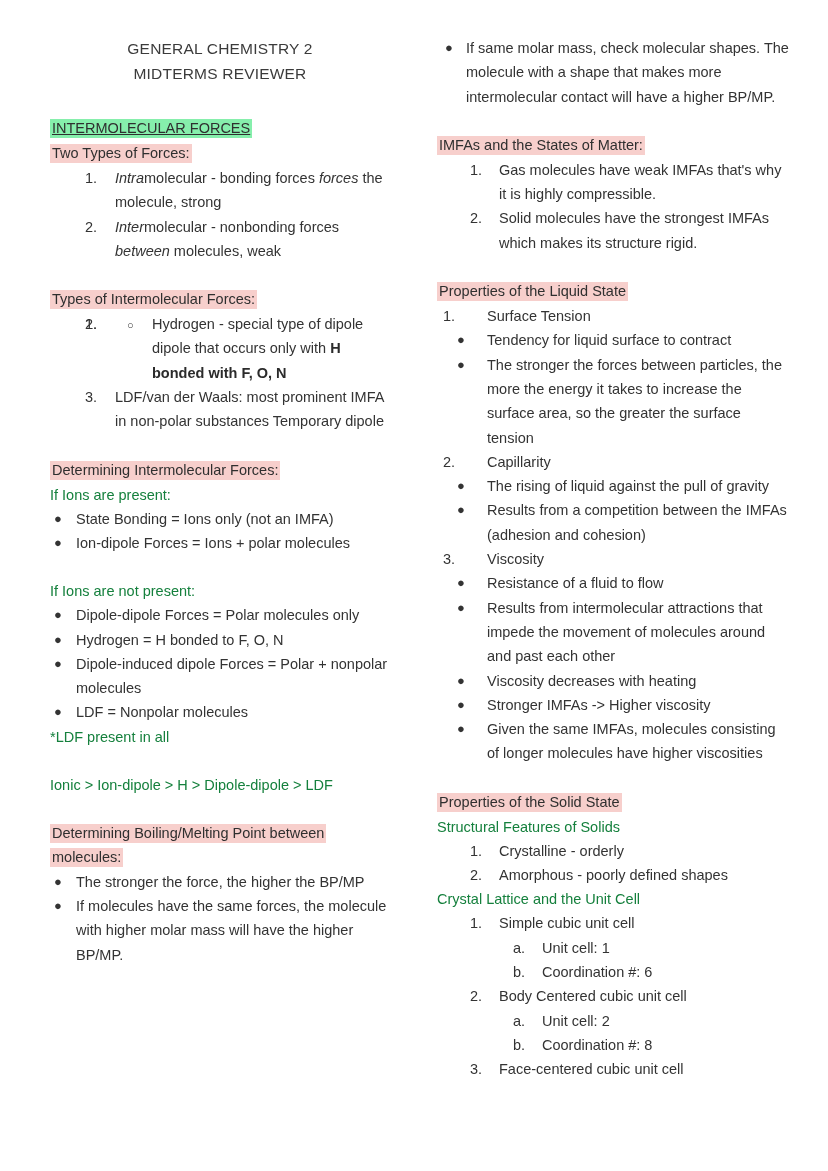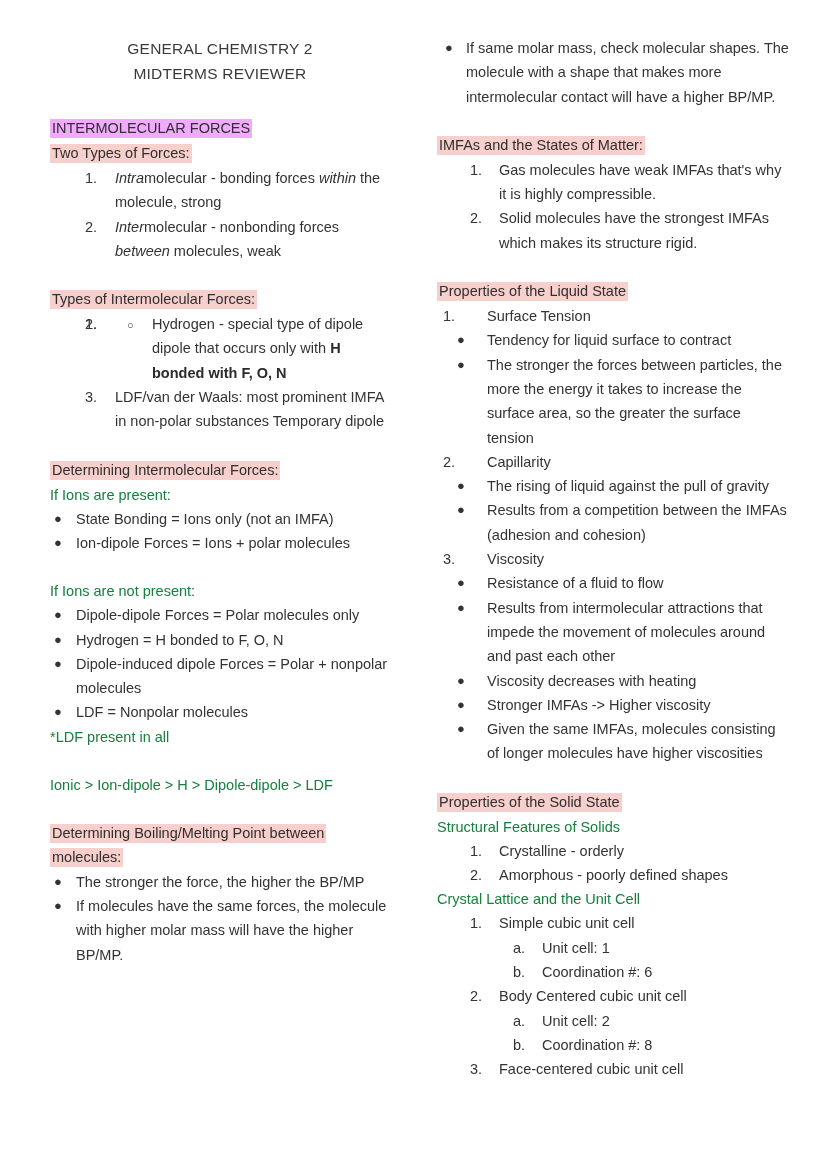--- a/index.html
+++ b/index.html
@@ -42,21 +42,21 @@
   
   .hl {
     display: inline;
     font-size: 14.5px;
     line-height: 24px;
     color: #2f2f2f;
     padding: 1px 2px 2px 2px;
     box-decoration-break: clone;
     -webkit-box-decoration-break: clone;
   }
-  .hl-blue { background: #f0abfc; }
+  .hl-blue { background: #86efac; text-decoration: underline; }
   .hl-pink { background: #f7cfcc; }
   .heading-block { margin: 0 0 1px 0; }
 
   .plain-line {
     font-size: 14.5px;
     line-height: 24px;
     color: #15803d;
     margin: 0;
   }
 
@@ -117,21 +117,21 @@
 
       <div class="heading-block">
         <span class="hl hl-blue">INTERMOLECULAR FORCES</span>
       </div>
       <div class="heading-block">
         <span class="hl hl-pink">Two Types of Forces:</span>
       </div>
 
       <div class="li lvl-num">
         <span class="mk">1.</span>
-        <span class="tx"><i>Intra</i><span>molecular - bonding forces </span><i>within</i><span> the molecule, strong</span></span>
+        <span class="tx"><i>Intra</i><span>molecular - bonding forces </span><i>forces</i><span> the molecule, strong</span></span>
       </div>
       <div class="li lvl-num">
         <span class="mk">2.</span>
         <span class="tx"><i>Inter</i><span>molecular - nonbonding forces </span><i>between</i><span> molecules, weak</span></span>
       </div>
 
       <div class="gap"></div>
 
       <div class="heading-block">
         <span class="hl hl-pink">Types of Intermolecular Forces:</span>

